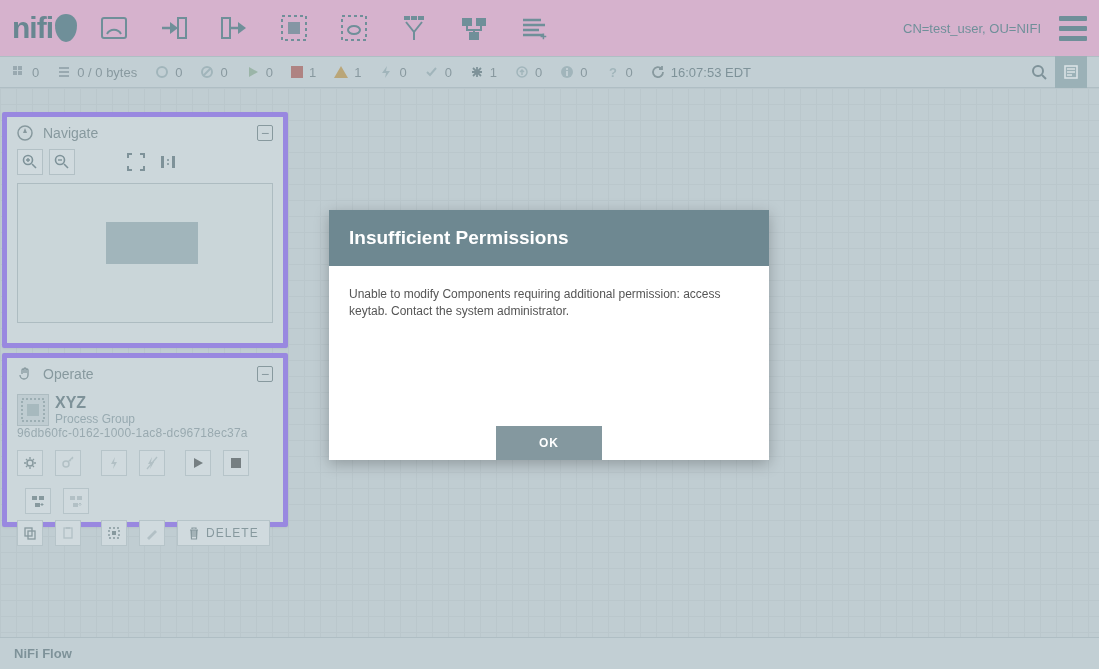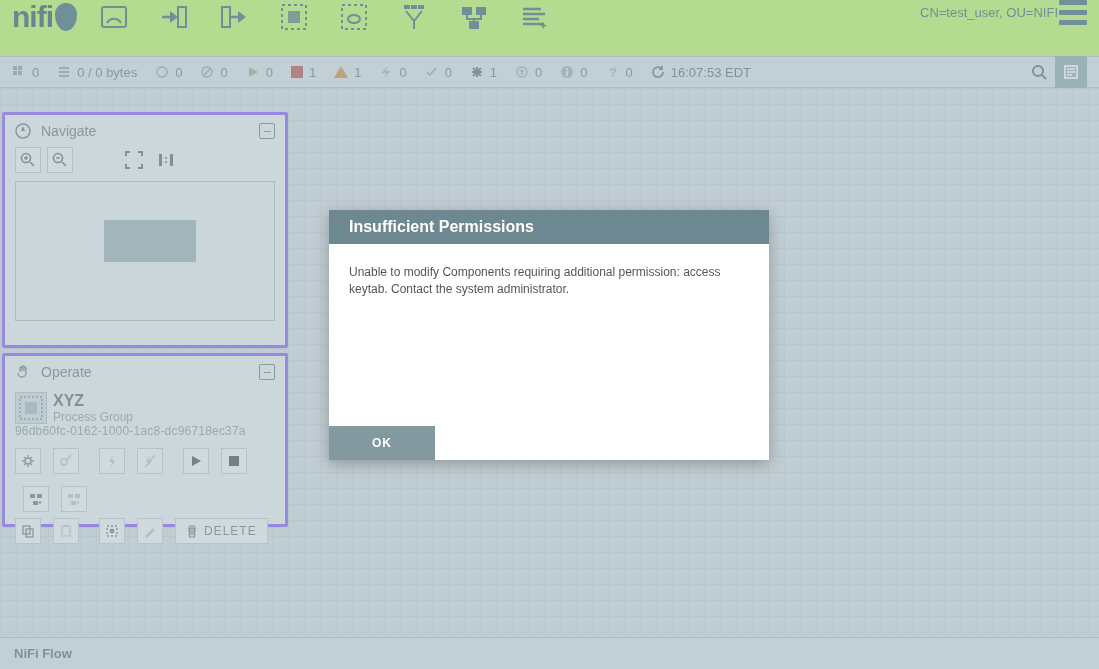--- a/index.html
+++ b/index.html
@@ -10,23 +10,23 @@
   .dim-overlay {
     position: absolute; inset: 0;
     background: rgba(170, 190, 198, 0.45);
     z-index: 5;
     pointer-events: none;
   }
 
   
   .header {
     height: 56px;
-    background: #bef264;
+    background: #f9a8d4;
     display: flex;
-    align-items: flex-start;
+    align-items: center;
     padding: 0 12px;
     position: relative;
   }
   .logo {
     display: flex; align-items: center;
     color: #325966; font-weight: 700; font-size: 30px;
     letter-spacing: -1px;
     margin-right: 20px;
   }
   .logo-drop {
@@ -36,21 +36,21 @@
     margin-left: 2px;
   }
   .toolbar-icons { display: flex; gap: 26px; align-items: center; }
   .tool-icon {
     width: 34px; height: 34px;
     display: flex; align-items: center; justify-content: center;
     color: #3e6975;
   }
   .header-right {
     margin-left: auto;
-    display: flex; align-items: center; gap: 1px;
+    display: flex; align-items: center; gap: 18px;
     color: #3e6975; font-size: 13px;
   }
   .hamburger {
     display: flex; flex-direction: column; gap: 5px;
   }
   .hamburger span { width: 28px; height: 5px; background: #3e6975; border-radius: 1px; }
 
   
   .status-bar {
     height: 32px;
@@ -81,21 +81,21 @@
     background-image:
       linear-gradient(#c6ced1 1px, transparent 1px),
       linear-gradient(90deg, #c6ced1 1px, transparent 1px);
     background-size: 16px 16px;
   }
 
   
   .panel {
     position: absolute;
     background: #e8eced;
-    border: 3px solid #8b5cf6;
+    border: 5px solid #8b5cf6;
     border-radius: 2px;
     box-shadow: 0 1px 2px rgba(0,0,0,0.08);
   }
   .panel-nav { top: 112px; left: 2px; width: 286px; height: 236px; }
   .panel-op  { top: 353px; left: 2px; width: 286px; height: 174px; }
   .panel-header {
     display: flex; align-items: center; gap: 10px;
     padding: 8px 10px;
     color: #6a7a7f; font-size: 14px;
   }
@@ -137,33 +137,33 @@
     top: 210px; left: 329px;
     width: 440px; height: 250px;
     background: #fff;
     box-shadow: 0 4px 14px rgba(0,0,0,0.25);
     z-index: 10;
     display: flex; flex-direction: column;
   }
   .modal-header {
     background: #6e8891;
     color: #fff;
-    padding: 8px 20px;
-    font-size: 16px;
+    padding: 17px 20px;
+    font-size: 19px;
     font-weight: 700;
   }
   .modal-body {
     padding: 20px;
     color: #555;
     font-size: 12px;
     line-height: 1.45;
     flex: 1;
   }
   .modal-footer {
-    display: flex; justify-content: flex-start;
+    display: flex; justify-content: center;
   }
   .modal-ok {
     width: 106px;
     background: #84989f;
     color: #fff;
     text-align: center;
     padding: 10px 0;
     font-size: 12px;
     font-weight: 700;
     letter-spacing: 1px;

